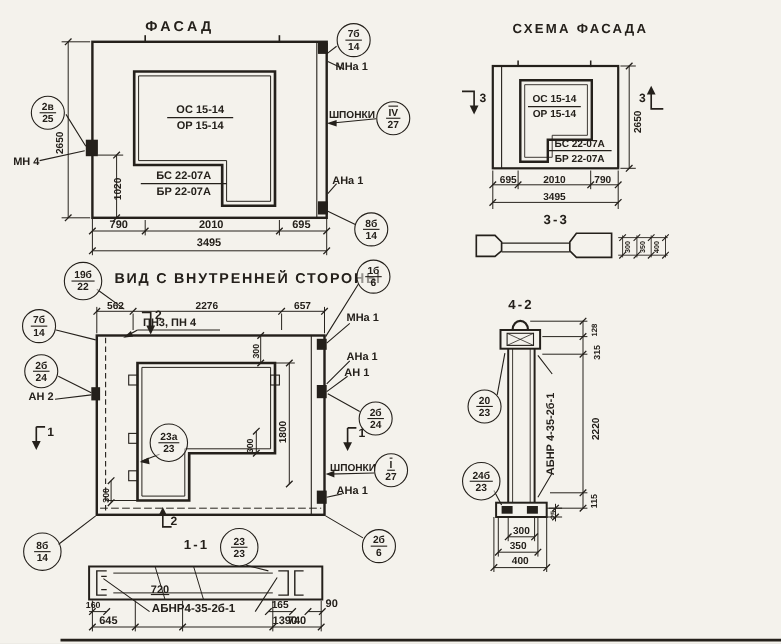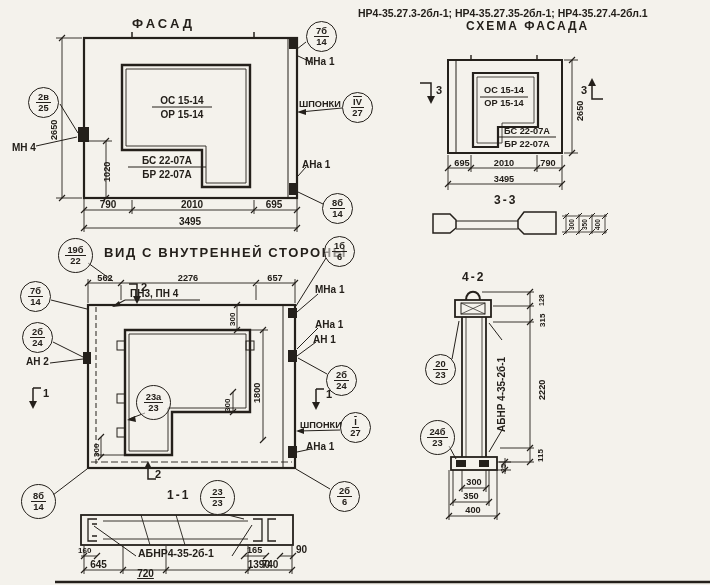--- a/index.html
+++ b/index.html
@@ -231,21 +231,20 @@
              M446,519 l6,-6 M494,519 l6,-6" stroke-width="1.2"></path>
   </g>
   <g stroke="#24201b" fill="none" stroke-width="1">
     <path d="M489,323 L502,340 M489,452 L502,430 M452,359 L459,321 M449,446 L456,459"></path>
   </g>
 
   <line x1="55" y1="582" x2="710" y2="582" stroke="#24201b" stroke-width="2.5"></line>
 </svg>
 
 <div class="lbl f13" style="left:132px;top:17px;">ФАСАД</div>
-<div class="lbl" style="left:358px;top:8px;font-size:10.5px;">НР4-35.27.3-2бл-1; НР4-35.27.35-2бл-1; НР4-35.27.4-2бл.1</div>
 <div class="lbl f12" style="left:466px;top:20px;">СХЕМА ФАСАДА</div>
 
 <div class="lbl f10 ctr" style="left:152px;top:96px;width:60px;">ОС 15-14</div>
 <div class="lbl f10 ctr" style="left:152px;top:110px;width:60px;">ОР 15-14</div>
 <div class="lbl f10 ctr" style="left:127px;top:156px;width:80px;">БС 22-07А</div>
 <div class="lbl f10 ctr" style="left:127px;top:170px;width:80px;">БР 22-07А</div>
 <div class="lbl f9 rot" style="left:50px;top:140px;">2650</div>
 <div class="lbl f9 rot" style="left:103px;top:182px;">1020</div>
 <div class="lbl f10 ctr" style="left:88px;top:200px;width:40px;">790</div>
 <div class="lbl f10 ctr" style="left:170px;top:200px;width:44px;">2010</div>
@@ -350,21 +349,21 @@
 <div class="lbl f12" style="left:167px;top:489px;">1-1</div>
 <div class="co lg" style="left:200px;top:480px;">
   <span class="t">23</span>
   <span class="b">23</span>
 </div>
 <div class="lbl" style="left:138px;top:548px;font-size:10.5px;">АБНР4-35-2б-1</div>
 <div class="lbl f8" style="left:78px;top:547px;">160</div>
 <div class="lbl f9" style="left:247px;top:546px;">165</div>
 <div class="lbl f10" style="left:296px;top:545px;">90</div>
 <div class="lbl f10 ctr" style="left:84px;top:560px;width:29px;">645</div>
-<div class="lbl f10 ctr" style="left:123px;top:569px;width:45px;text-decoration:underline;">720</div>
+<div class="lbl f10 ctr" style="left:123px;top:532px;width:45px;text-decoration:underline;">720</div>
 <div class="lbl f10 ctr" style="left:166px;top:560px;width:104px;text-align:right;">1390</div>
 <div class="lbl f10 ctr" style="left:248px;top:560px;width:44px;">740</div>
 
 <div class="lbl f12" style="left:462px;top:271px;">4-2</div>
 <div class="lbl f10 rot" style="left:497px;top:432px;">АБНР 4-35-2б-1</div>
 <div class="lbl f7 rot" style="left:538px;top:306px;">128</div>
 <div class="lbl f8 rot" style="left:539px;top:327px;">315</div>
 <div class="lbl f9 rot" style="left:538px;top:400px;">2220</div>
 <div class="lbl f8 rot" style="left:537px;top:462px;">115</div>
 <div class="lbl f7 rot" style="left:500px;top:472px;">25</div>

